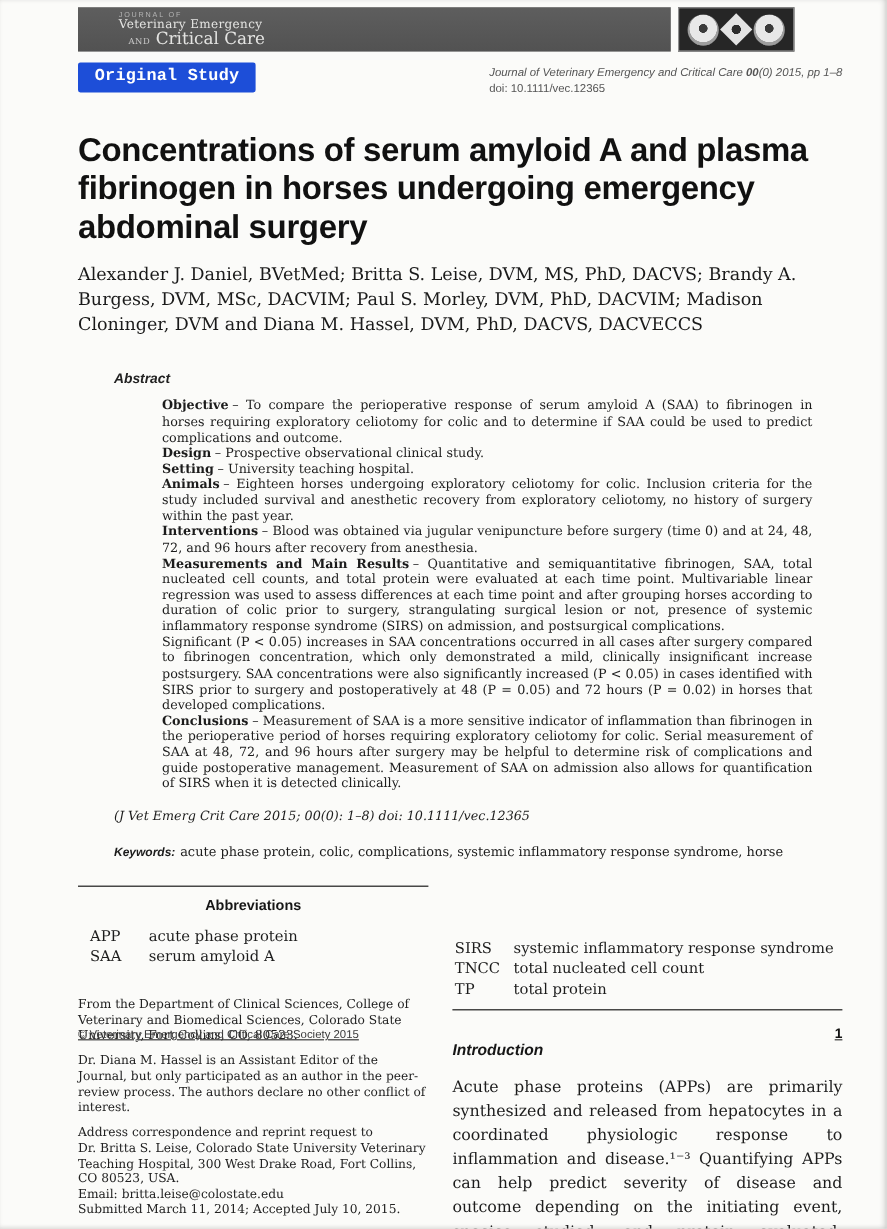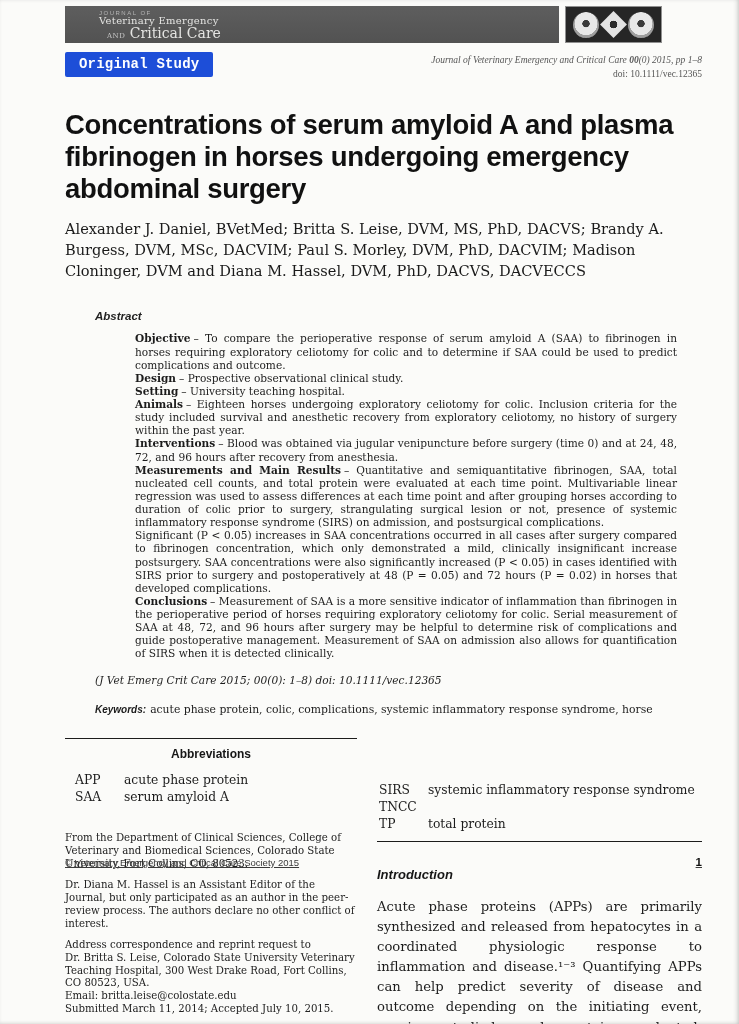--- a/index.html
+++ b/index.html
@@ -40,21 +40,21 @@
   }
 
   
   .meta-row { display:flex; justify-content:space-between; align-items:flex-start; margin-top:9px; }
   .article-type {
     display:inline-block; background:#1d4ed8; color:#fff;
     font-family:Liberation Mono, monospace; font-weight:bold; font-size:14px;
     padding: 4px 14px 5px 14px; border-radius:2px; letter-spacing:0.2px;
   }
   .citation-block {
-    text-align:right; font-family:Liberation Serif, serif;
+    font-family:Liberation Sans, sans-serif;
     font-size:9.5px; line-height:1.45; color:#555; padding-top:2px;
   }
   .citation-italic { font-style: italic; }
   .citation-vol { font-style: italic; font-weight: bold; }
 
   
   .title {
     margin-top:27px; width:610px;
     font-family:"Liberation Sans",sans-serif; font-weight:bold;
     font-size:27.5px; line-height:1.18; letter-spacing:-0.3px; color:#111;
@@ -169,20 +169,21 @@
       </div>
 
       <div class="col-right">
         <div class="abbr-right-block">
           <div class="abbr-row-r">
             <span class="abbr-abbr">SIRS</span>
             <span class="abbr-def">systemic inflammatory response syndrome</span>
           </div>
           <div class="abbr-row-r">
             <span class="abbr-abbr">TNCC</span>
+            <span class="abbr-def">total nucleated cell count</span>
           </div>
           <div class="abbr-row-r">
             <span class="abbr-abbr">TP</span>
             <span class="abbr-def">total protein</span>
           </div>
         </div>
 
         <h2 class="intro-head">Introduction</h2>
         <p class="intro-p">Acute phase proteins (APPs) are primarily synthesized and released from hepatocytes in a coordinated physiologic response to inflammation and disease.¹⁻³ Quantifying APPs can help predict severity of disease and outcome depending on the initiating event, species studied, and protein evaluated. Although numerous APPs exist, only fibrinogen,⁴⁻⁷ serum amyloid A (SAA),⁷⁻¹² and haptoglobin⁸ have been evaluated in</p>
       </div>

